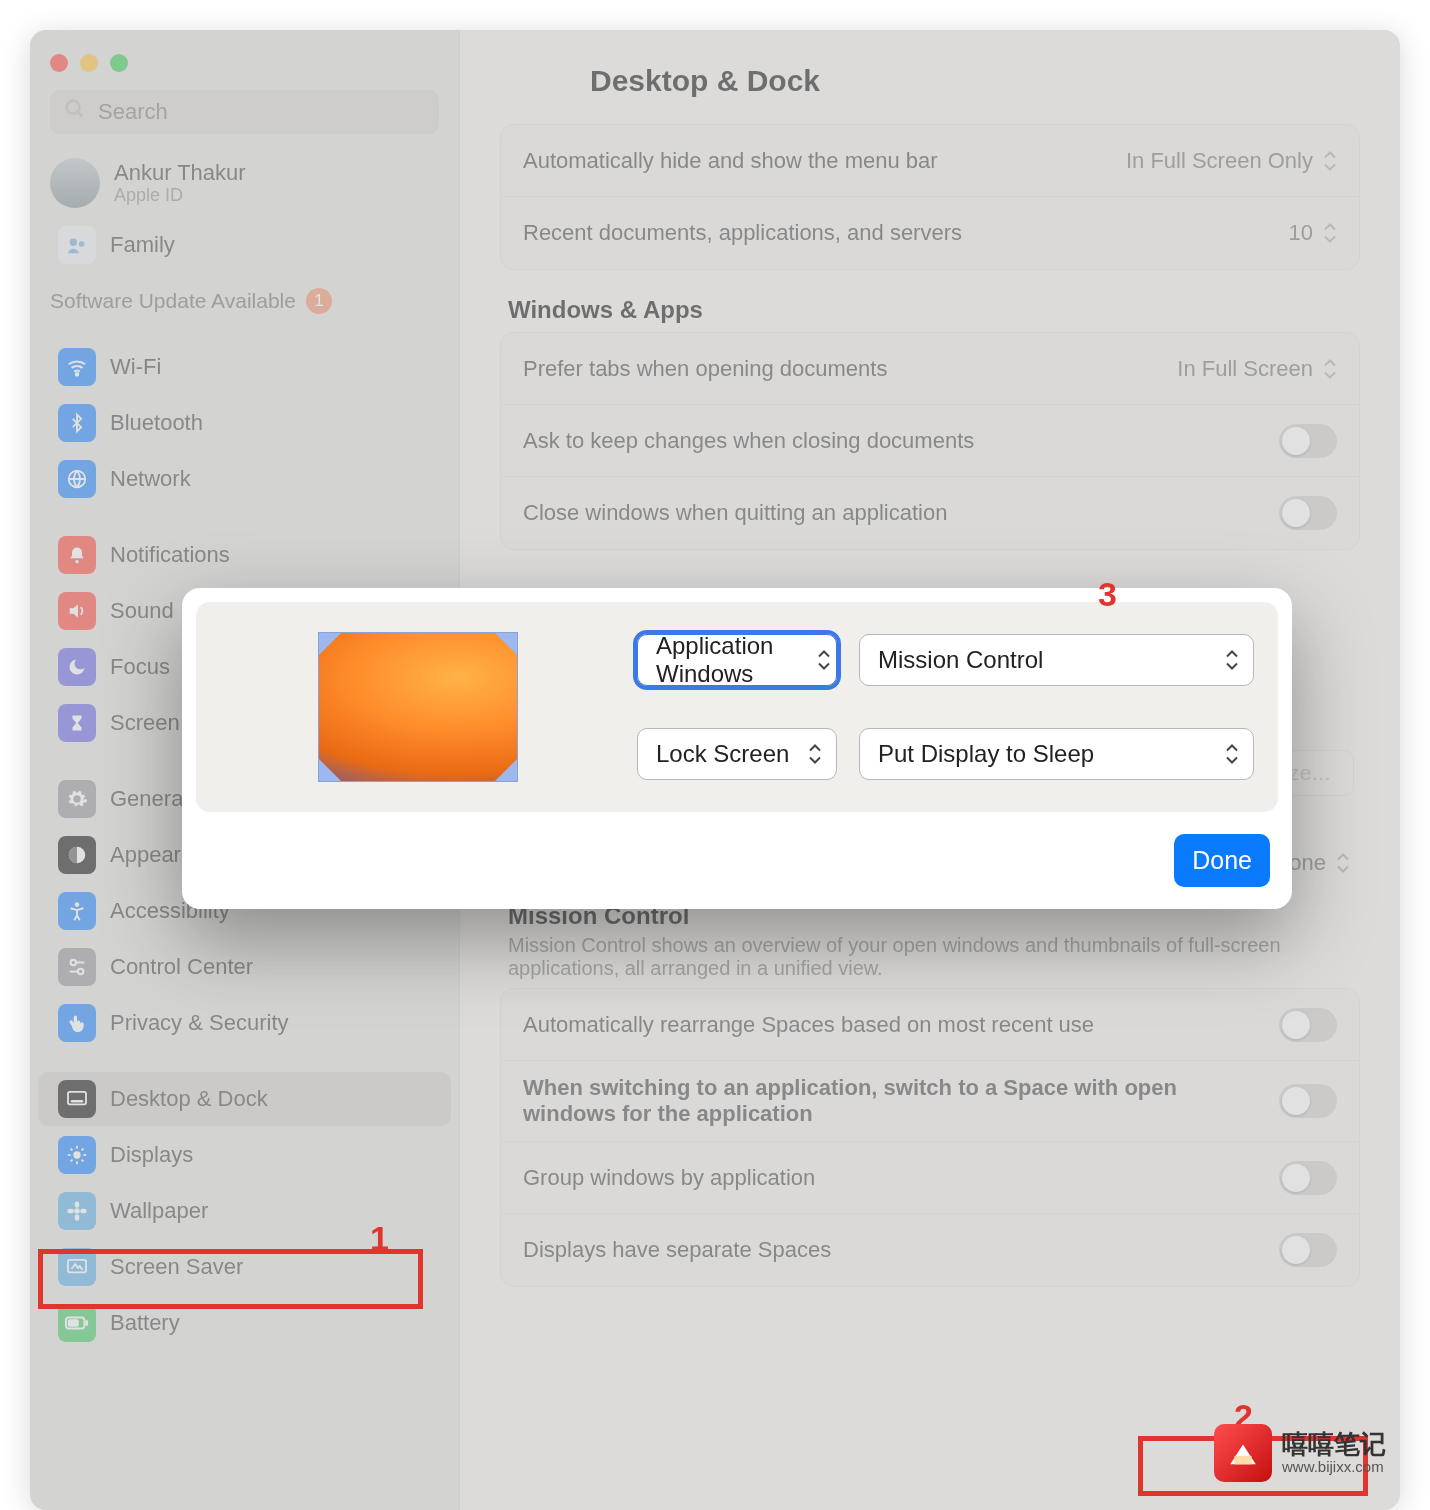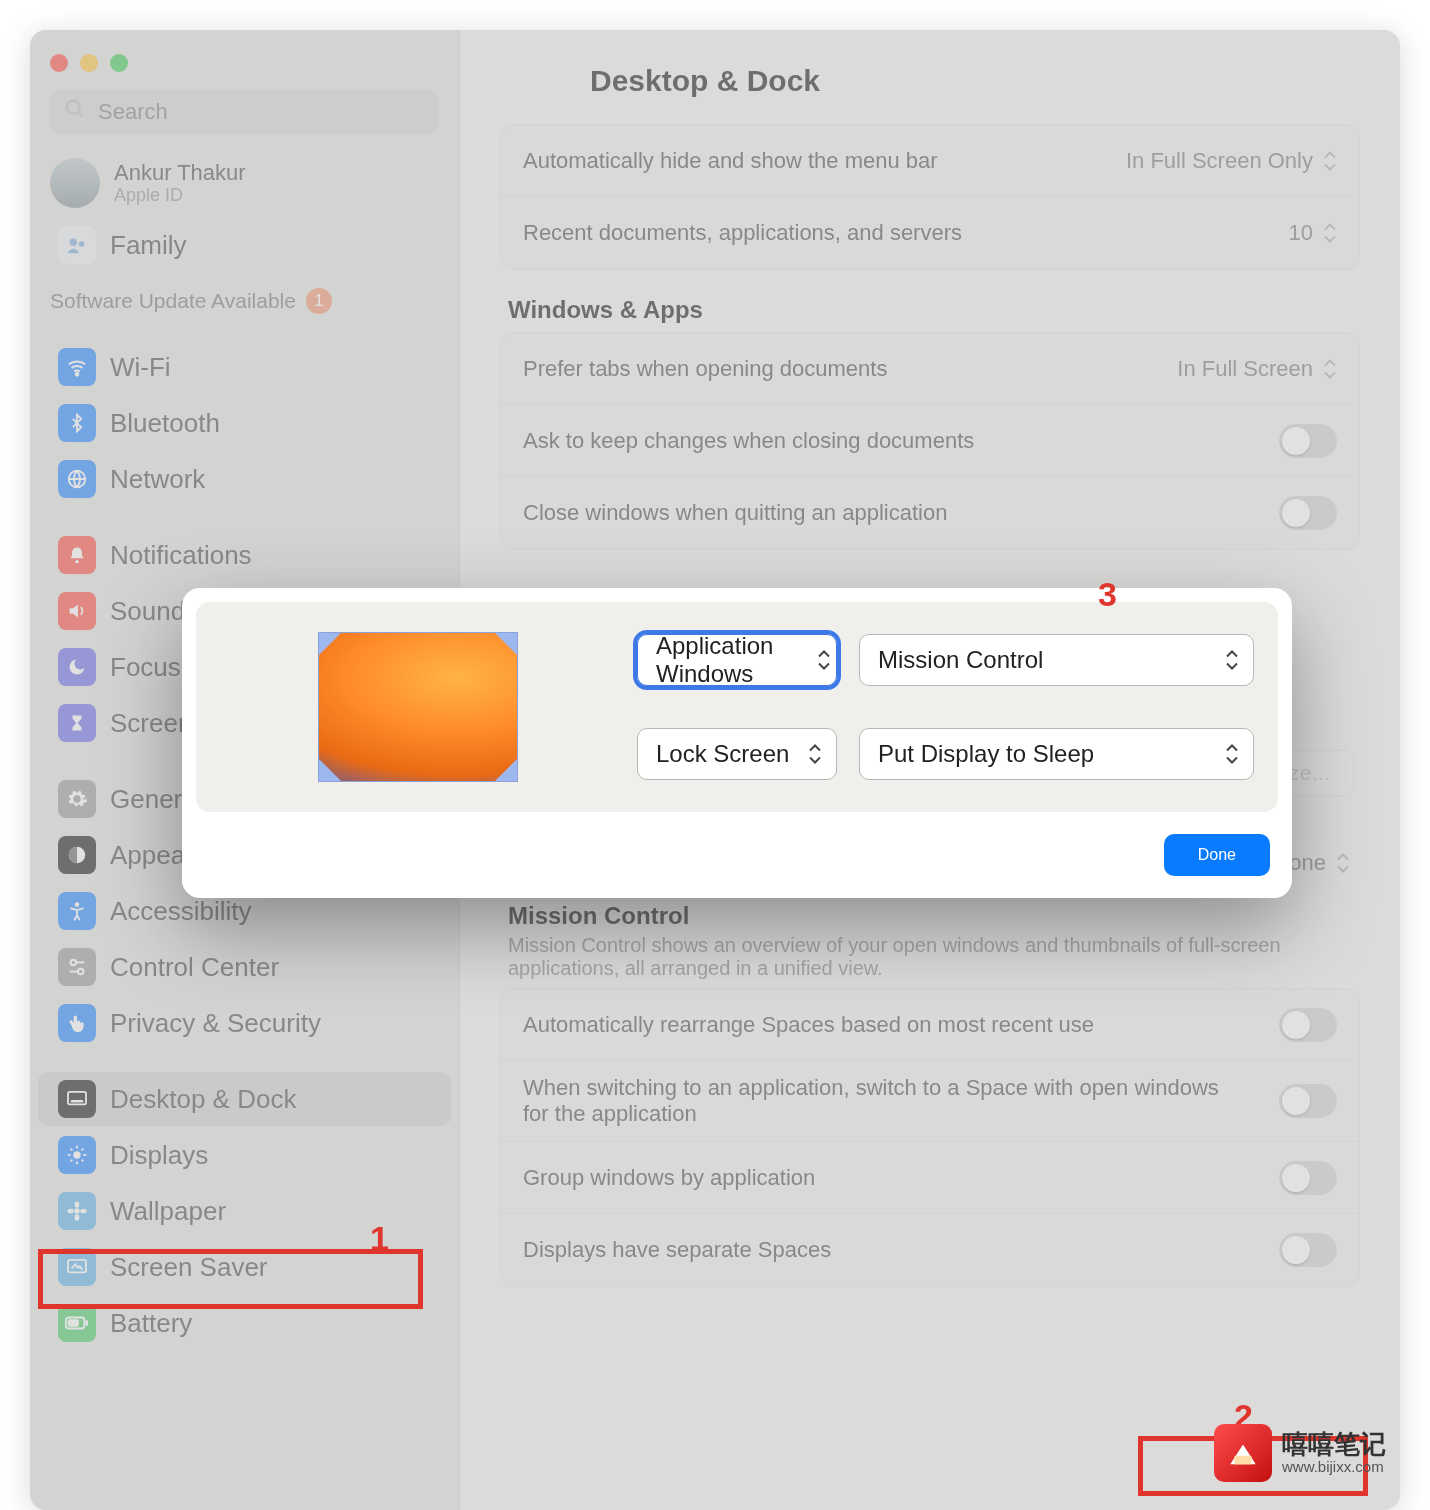--- a/index.html
+++ b/index.html
@@ -68,21 +68,21 @@
   .search svg{width:22px;height:22px;opacity:.5;}
   .search input{ border:none; background:transparent; outline:none; font-size:22px; color:#6a6a68; flex:1;}
   .user-row{ display:flex; align-items:center; gap:14px; padding:8px 20px; }
   .avatar{ width:50px;height:50px;border-radius:50%; background:linear-gradient(180deg,#b9c6ca,#7d8b8f); }
   .user-text{ line-height:1.15; }
   .user-name{ font-size:22px; color:#3a3a3a;}
   .user-sub{ font-size:18px; color:var(--text-muted);}
   .side-item{
     display:flex; align-items:center; gap:14px;
     padding:8px 20px; margin:2px 8px;
-    border-radius:10px; font-size:26px; color:#3a3a3a;
+    border-radius:10px; font-size:22px; color:#3a3a3a;
   }
   .side-item.selected{ background:#cfcdca; }
   .side-icon{
     width:38px;height:38px;border-radius:8px;
     display:flex;align-items:center;justify-content:center;
     color:#fff; flex:0 0 38px;
   }
   .side-label{flex:1;}
   .side-note{
     padding:14px 20px 6px; font-size:21px; color:#6a6a68;
@@ -182,21 +182,21 @@
     position:absolute;width:0;height:0;
     border-style:solid;
   }
   .preview .tl{top:0;left:0;border-width:22px 22px 0 0;border-color:#9db7ef transparent transparent transparent;}
   .preview .tr{top:0;right:0;border-width:0 22px 22px 0;border-color:transparent #9db7ef transparent transparent;}
   .preview .bl{bottom:0;left:0;border-width:22px 0 0 22px;border-color:transparent transparent transparent #9db7ef;}
   .preview .br{bottom:0;right:0;border-width:0 0 22px 22px;border-color:transparent transparent #9db7ef transparent;}
   .modal-footer{ display:flex; justify-content:flex-end; padding:8px 22px 0;}
   .done-btn{
     background:var(--blue); color:#fff; border:none;
-    border-radius:10px; padding:12px 34px; font-size:16px;
+    border-radius:10px; padding:12px 18px; font-size:25px;
   }
   
   .annot-box{ position:absolute; border:5px solid var(--annot-red); z-index:120; pointer-events:none;}
   .annot-num{ position:absolute; color:var(--annot-red); font-size:34px; font-weight:700; z-index:120; pointer-events:none;}
   
   .watermark{
     position:absolute; right:44px; bottom:28px; z-index:130;
     display:flex; align-items:center; gap:10px; color:#333;
     pointer-events:none;
   }
@@ -541,21 +541,21 @@
     <div class="group">
       <div class="row">
         <span>Automatically rearrange Spaces based on most recent use</span>
         <span class="right">
             <span class="toggle">
               <span class="knob"></span>
             </span>
           </span>
       </div>
       <div class="row">
-        <span style="max-width:700px;">When switching to an application, switch to a Space with open windows for the application</span>
+        <span style="max-width:700px;font-weight:bold;">When switching to an application, switch to a Space with open windows for the application</span>
         <span class="right">
             <span class="toggle">
               <span class="knob"></span>
             </span>
           </span>
       </div>
       <div class="row">
         <span>Group windows by application</span>
         <span class="right">
             <span class="toggle">

